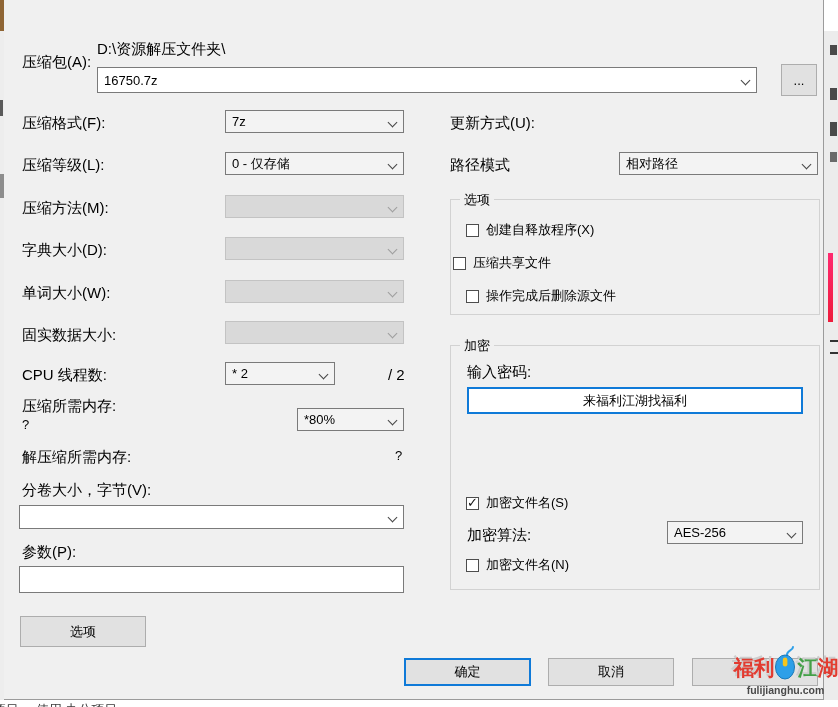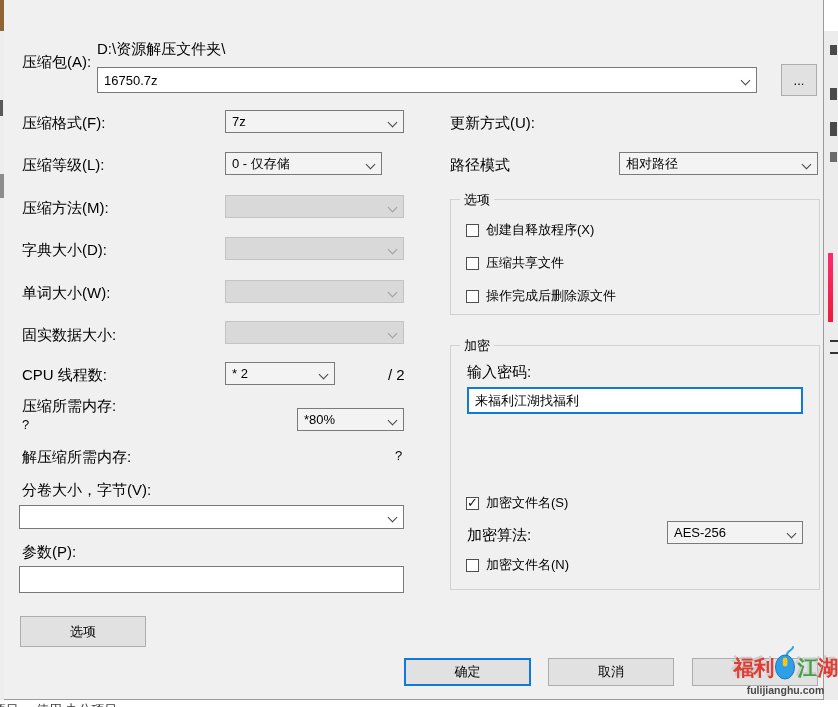--- a/index.html
+++ b/index.html
@@ -103,21 +103,21 @@
     <span class="chev" style="top:9px;"></span>
   </div>
   <div class="btn" style="left:777px;top:64px;width:36px;height:32px;">...</div>
 
   <div class="lbl" style="left:18px;top:114px;">压缩格式(F):</div>
   <div class="combo" style="left:221px;top:110px;width:179px;">
     <span>7z</span><span class="chev"></span>
   </div>
 
   <div class="lbl" style="left:18px;top:156px;">压缩等级(L):</div>
-  <div class="combo" style="left:221px;top:152px;width:157px;">
+  <div class="combo" style="left:221px;top:152px;width:179px;">
     <span>0 - 仅存储</span><span class="chev"></span>
   </div>
 
   <div class="lbl" style="left:18px;top:199px;">压缩方法(M):</div>
   <div class="combo disabled" style="left:221px;top:195px;width:179px;">
     <span></span><span class="chev"></span>
   </div>
 
   <div class="lbl" style="left:18px;top:241px;">字典大小(D):</div>
   <div class="combo disabled" style="left:221px;top:237px;width:179px;">
@@ -166,34 +166,34 @@
     <span>相对路径</span><span class="chev"></span>
   </div>
 
   <div class="group" style="left:446px;top:199px;width:370px;height:116px;">
     <div class="legend">选项</div>
   </div>
   <div class="cbrow" style="left:462px;top:221px;">
     <span class="cb"></span>
     <span>创建自释放程序(X)</span>
   </div>
-  <div class="cbrow" style="left:462px;top:254px;">
+  <div class="cbrow" style="left:449px;top:254px;">
     <span class="cb"></span>
     <span>压缩共享文件</span>
   </div>
   <div class="cbrow" style="left:462px;top:287px;">
     <span class="cb"></span>
     <span>操作完成后删除源文件</span>
   </div>
 
   <div class="group" style="left:446px;top:345px;width:370px;height:245px;">
     <div class="legend">加密</div>
   </div>
   <div class="lbl" style="left:463px;top:363px;">输入密码:</div>
-  <input class="textinput focus-blue" style="left: 463px; top: 387px; width: 336px; height: 27px;" value="来福利江湖找福利">
+  <input class="textinput focus-blue" style="left: 463px; top: 387px; width: 336px; height: 27px; text-align: center;" value="来福利江湖找福利">
 
   <div class="cbrow" style="left:462px;top:494px;">
     <span class="cb checked"></span>
     <span>加密文件名(S)</span>
   </div>
 
   <div class="lbl" style="left:463px;top:526px;">加密算法:</div>
   <div class="combo" style="left:663px;top:521px;width:136px;">
     <span>AES-256</span><span class="chev"></span>
   </div>

